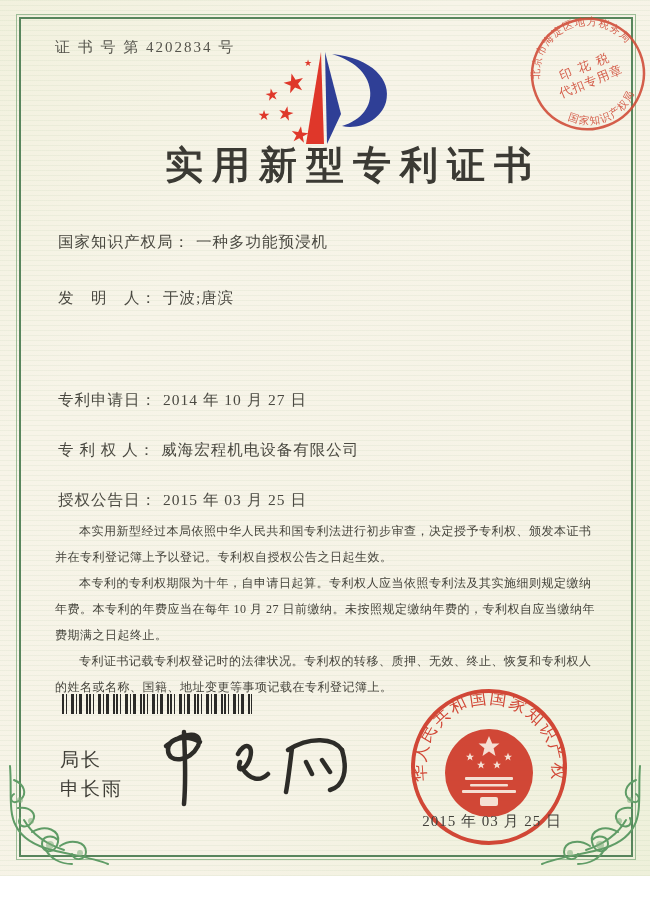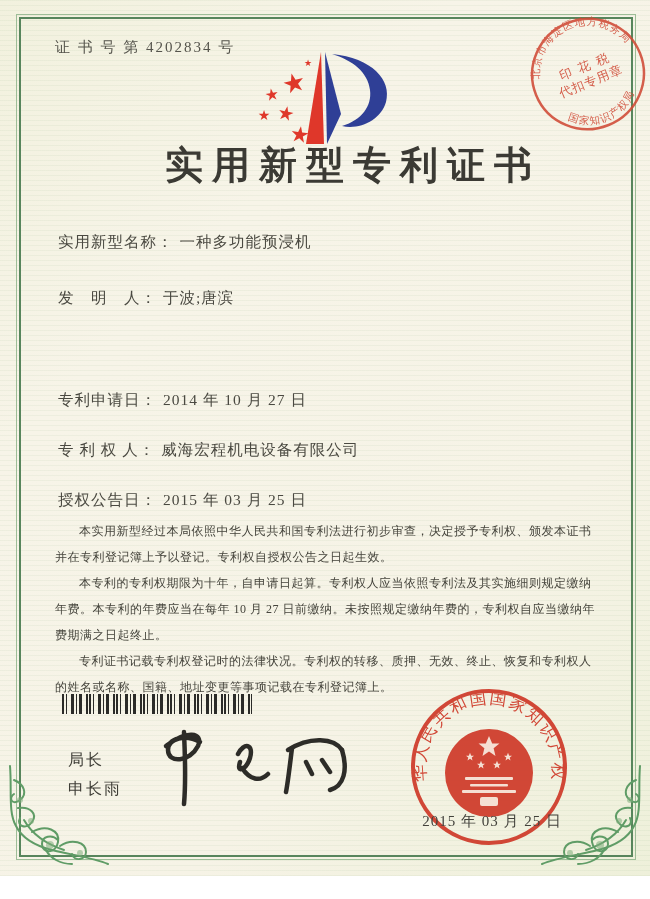--- a/index.html
+++ b/index.html
@@ -26,21 +26,21 @@
              font-size:12px;line-height:26px;letter-spacing:0.5px;}
   .body-text p{margin:0;text-indent:2em;}
   .barcode{position:absolute;left:62px;top:694px;width:190px;height:20px;
     background:repeating-linear-gradient(90deg,
       #2b2b28 0 2px, transparent 2px 4px,
       #2b2b28 4px 5px, transparent 5px 9px,
       #2b2b28 9px 12px, transparent 12px 14px,
       #2b2b28 14px 15px, transparent 15px 17px,
       #2b2b28 17px 20px, transparent 20px 24px,
       #2b2b28 24px 26px, transparent 26px 27px);}
-  .issuer{position:absolute;left:60px;top:745px;font-size:16px;color:#3e3d36;line-height:29px;letter-spacing:2px;margin-left:8px;}
+  .issuer{position:absolute;left:60px;top:745px;font-size:19px;color:#3e3d36;line-height:29px;letter-spacing:2px;}
   .signature{position:absolute;left:138px;top:726px;width:225px;height:88px;}
   .seal{position:absolute;left:402px;top:680px;width:174px;height:174px;opacity:0.93;}
   .seal-date{position:absolute;left:404px;top:812px;width:176px;text-align:center;
              font-size:15px;color:#43423c;letter-spacing:1px;}
   .tax-stamp{position:absolute;left:520px;top:4px;width:136px;height:140px;opacity:0.88;}
   .footer{position:absolute;left:0;top:849px;width:100%;text-align:center;
           font-size:13.5px;color:#55544c;letter-spacing:2px;}
 </style>
 </head>
 <body>
@@ -97,21 +97,21 @@
       <text x="14" y="70" font-size="14" text-anchor="middle">★</text>
       <text x="36" y="70" font-size="19" text-anchor="middle" transform="rotate(12 36 63)">★</text>
       <text x="50" y="92" font-size="22" text-anchor="middle" transform="rotate(8 50 84)">★</text>
       <text x="58" y="16" font-size="9" text-anchor="middle">★</text>
     </g>
   </svg>
 
   <div class="title">实用新型专利证书</div>
 
   <div class="field f0">
-    <span>实用新型名称：</span><span class="val">一种多功能预浸机</span>
+    <span>国家知识产权局：</span><span class="val">一种多功能预浸机</span>
   </div>
   <div class="field f1">
     <span>发　明　人：</span><span class="val">于波;唐滨</span>
   </div>
   <div class="field f3">
     <span>专利申请日：</span><span class="val">2014 年 10 月 27 日</span>
   </div>
   <div class="field f4">
     <span>专 利 权 人：</span><span class="val">威海宏程机电设备有限公司</span>
   </div>

